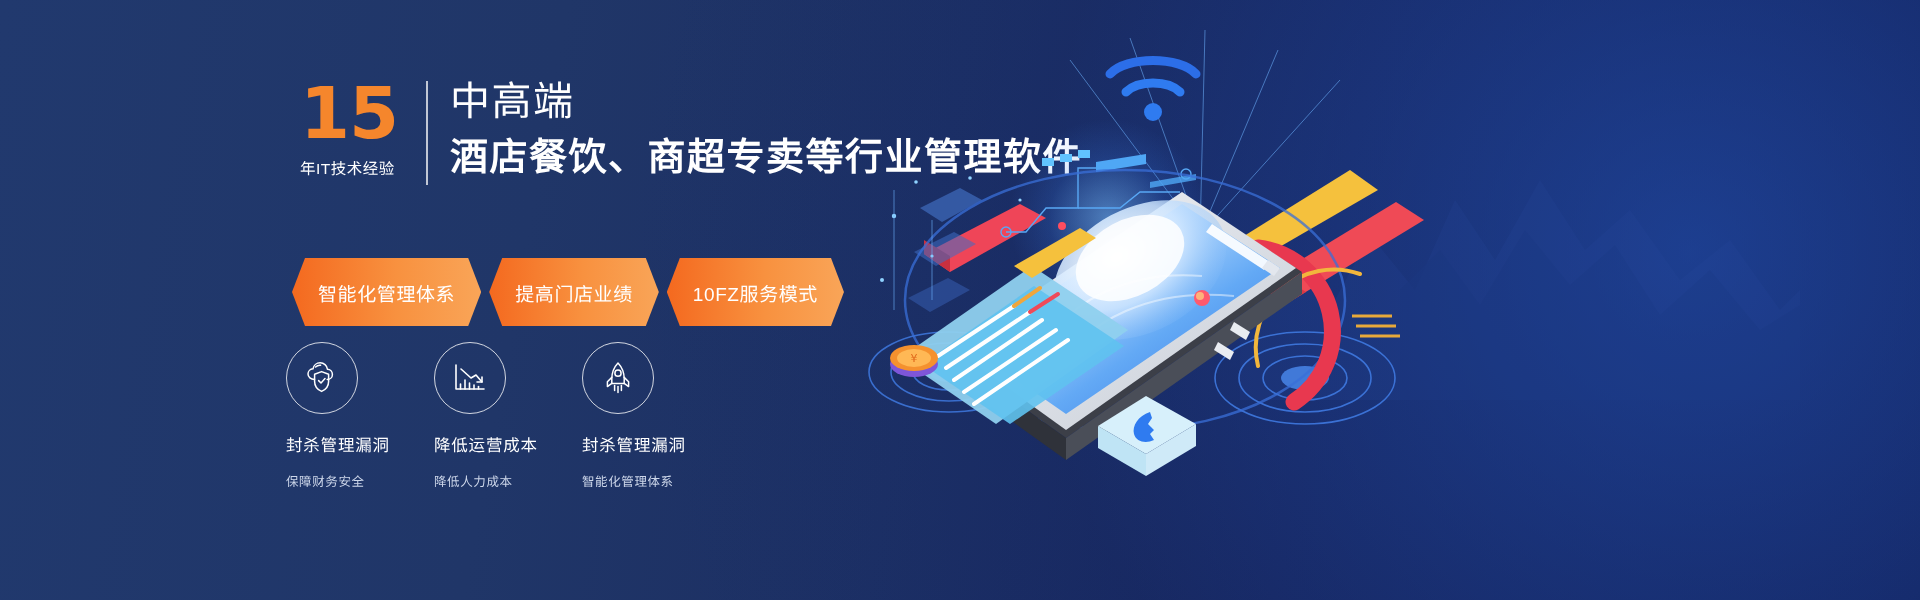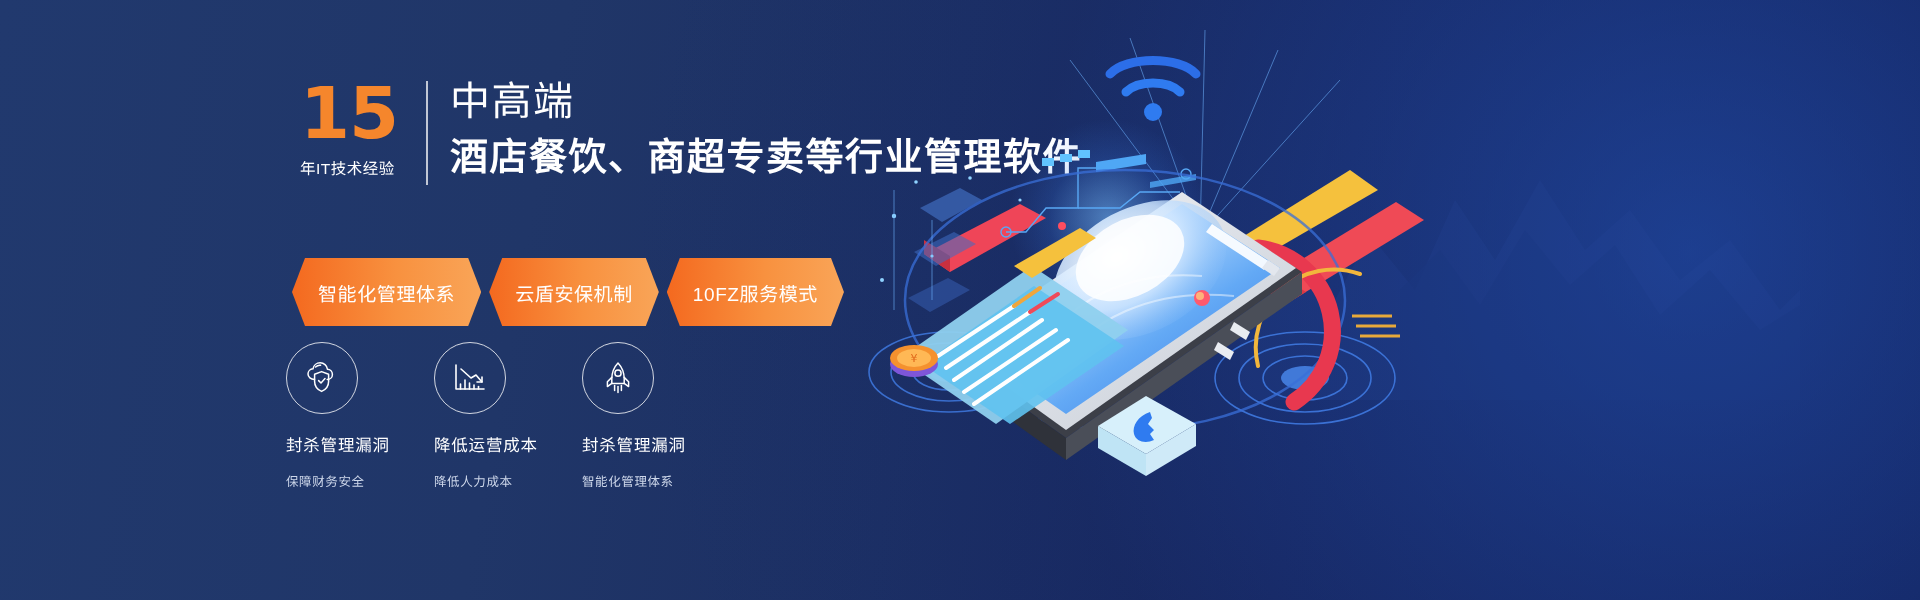--- a/index.html
+++ b/index.html
@@ -85,21 +85,21 @@
         <div class="title1">中高端</div>
         <div class="title2">酒店餐饮、商超专卖等行业管理软件</div>
       </div>
     </div>
 
     <div class="pills">
       <div class="pill">
         <span>智能化管理体系</span>
       </div>
       <div class="pill">
-        <span>云盾安保机制</span>
+        <span>提高门店业绩</span>
       </div>
       <div class="pill">
         <span>10FZ服务模式</span>
       </div>
     </div>
 
     <div class="features">
 
       <div class="feature">
         <div class="circ">

